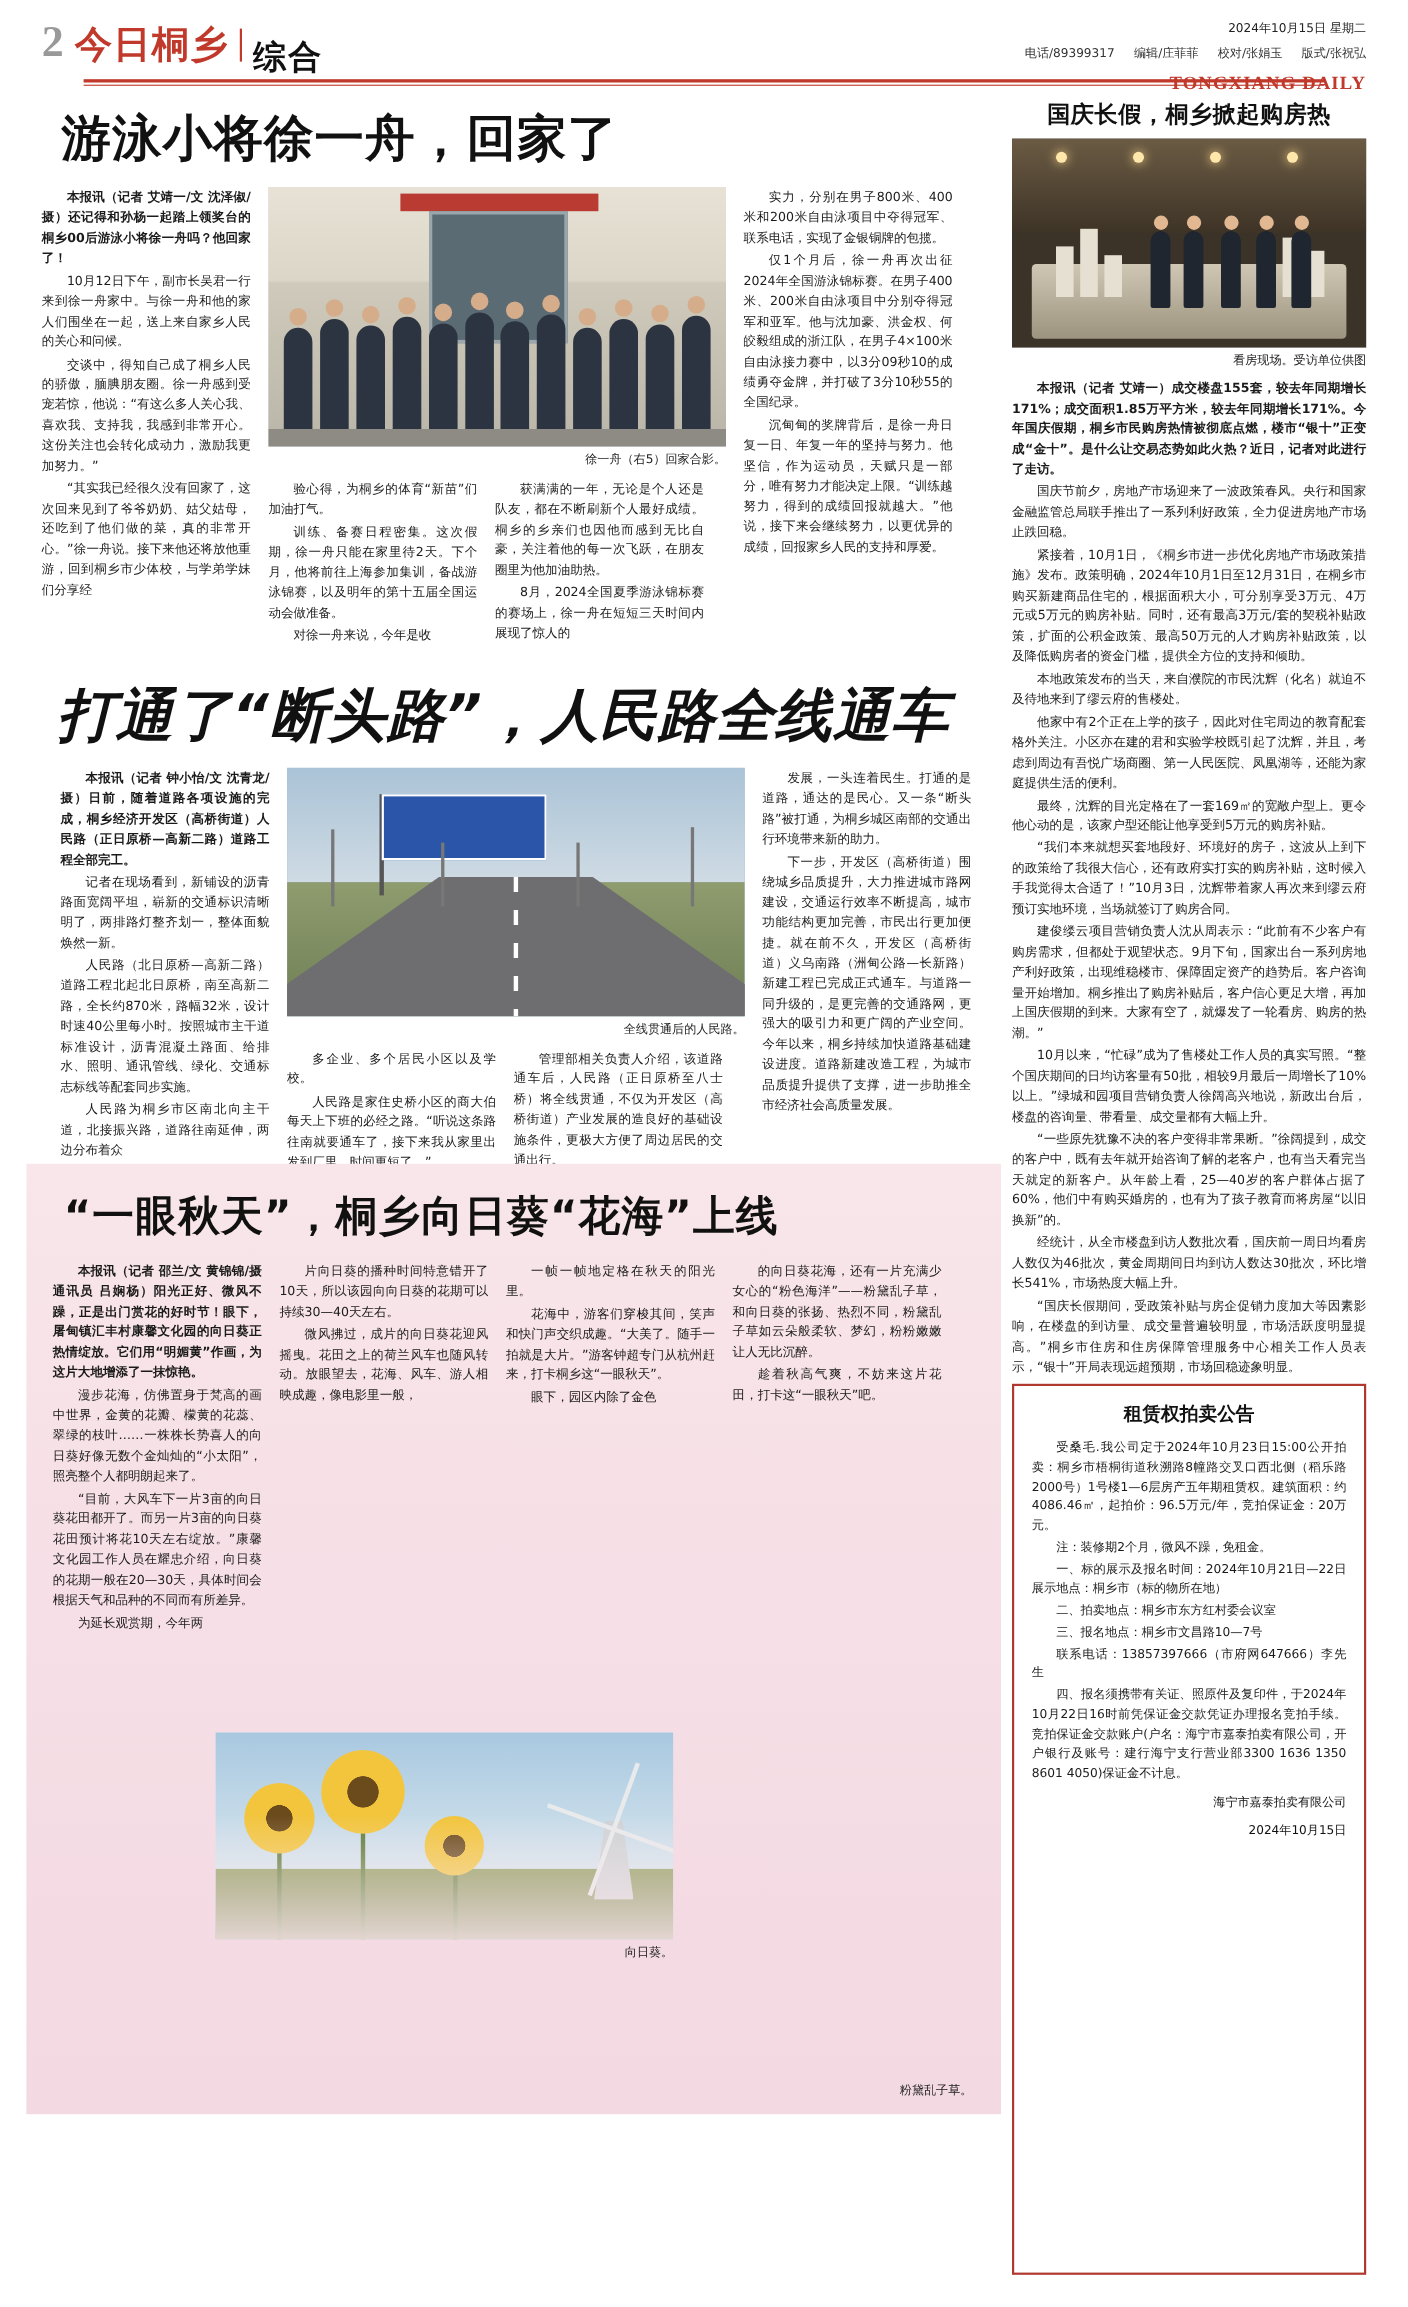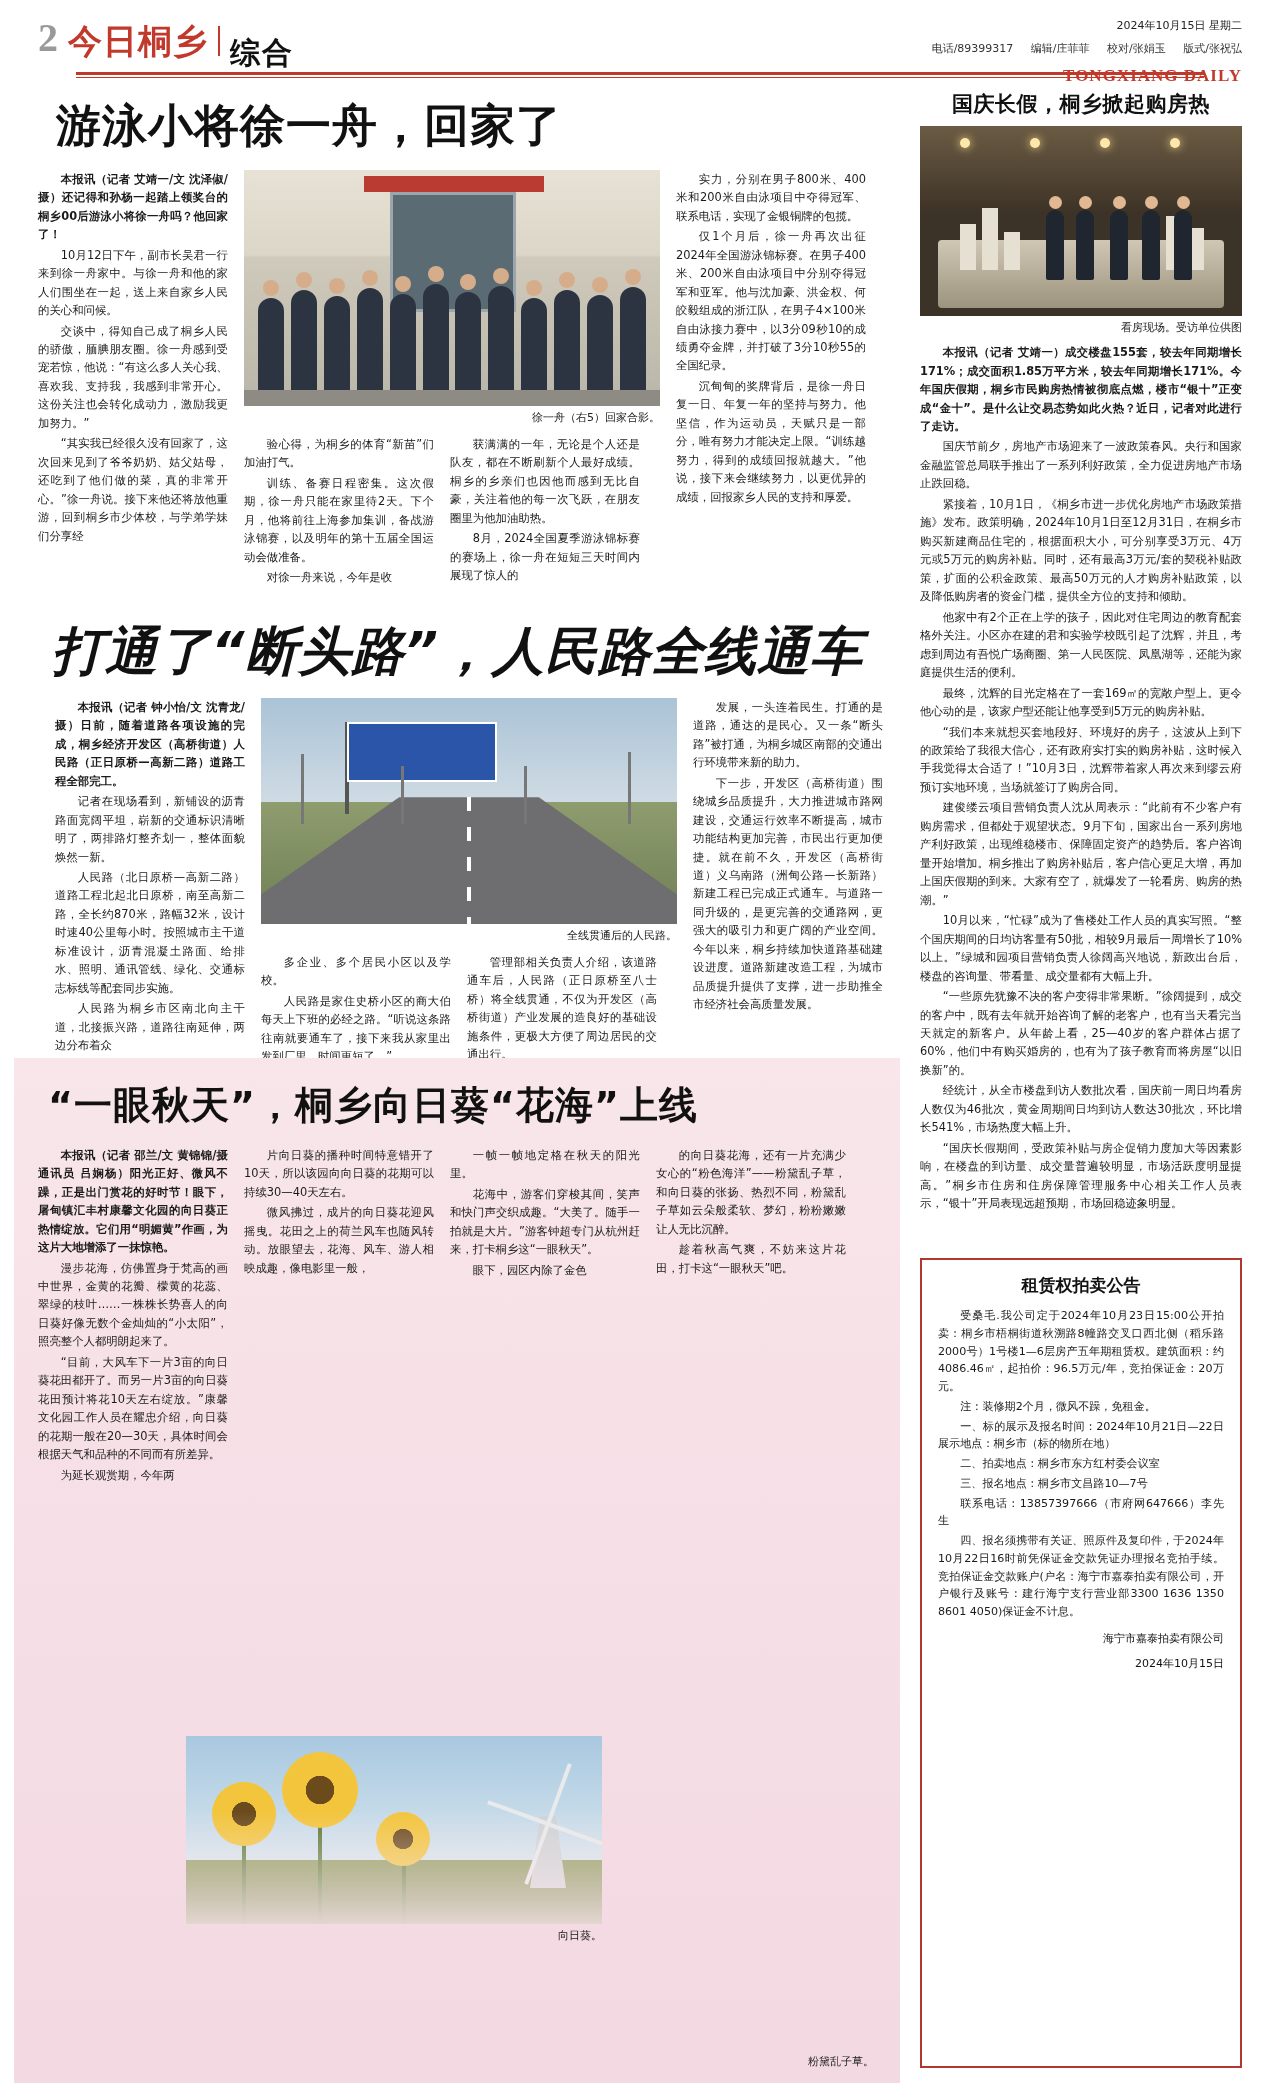--- a/index.html
+++ b/index.html
@@ -68,21 +68,21 @@
   #art3 .ctext { font-size:11.4px; }
 
   
   #art2 { position:absolute; left:38px; top:622px; width:862px; }
   #art2 .headline { font-size:52px; margin:0 0 16px 14px;font-style:italic; }
   #art2 .cols { display:flex; gap:16px;justify-content:center; }
   #art2 .c { width:190px; }
 
   
   #art4 {
-    position:absolute; left:14px; top:1058px; width:886px; height:1025px;
+    position:absolute; left:24px; top:1058px; width:886px; height:864px;
     background:linear-gradient(180deg,#f8e6ea 0%, #f6dfe6 45%, #f3d9e2 100%);
     padding:22px 24px 0 24px;
   }
   #art4 .headline { font-size:38px; margin:4px 0 18px 10px; }
   #art4 .cols { display:flex; gap:16px; }
   #art4 .c { width:190px; }
 
   
   #adbox {
     position:absolute; left:920px; top:1258px; width:322px; height:810px;
@@ -287,20 +287,21 @@
       <div class="fig" style="left:156px"></div>
       <div class="fig" style="left:190px"></div>
       <div class="fig" style="left:222px"></div>
       <div class="fig" style="left:254px"></div>
     </div>
     <div class="caption">看房现场。受访单位供图</div>
     <div class="ctext" style="margin-top:8px">
       <p class="lead">本报讯（记者 艾靖一）成交楼盘155套，较去年同期增长171%；成交面积1.85万平方米，较去年同期增长171%。今年国庆假期，桐乡市民购房热情被彻底点燃，楼市“银十”正变成“金十”。是什么让交易态势如此火热？近日，记者对此进行了走访。</p>
       <p>国庆节前夕，房地产市场迎来了一波政策春风。央行和国家金融监管总局联手推出了一系列利好政策，全力促进房地产市场止跌回稳。</p>
       <p>紧接着，10月1日，《桐乡市进一步优化房地产市场政策措施》发布。政策明确，2024年10月1日至12月31日，在桐乡市购买新建商品住宅的，根据面积大小，可分别享受3万元、4万元或5万元的购房补贴。同时，还有最高3万元/套的契税补贴政策，扩面的公积金政策、最高50万元的人才购房补贴政策，以及降低购房者的资金门槛，提供全方位的支持和倾助。</p>
+      <p>本地政策发布的当天，来自濮院的市民沈辉（化名）就迫不及待地来到了缪云府的售楼处。</p>
       <p>他家中有2个正在上学的孩子，因此对住宅周边的教育配套格外关注。小区亦在建的君和实验学校既引起了沈辉，并且，考虑到周边有吾悦广场商圈、第一人民医院、凤凰湖等，还能为家庭提供生活的便利。</p>
       <p>最终，沈辉的目光定格在了一套169㎡的宽敞户型上。更令他心动的是，该家户型还能让他享受到5万元的购房补贴。</p>
       <p>“我们本来就想买套地段好、环境好的房子，这波从上到下的政策给了我很大信心，还有政府实打实的购房补贴，这时候入手我觉得太合适了！”10月3日，沈辉带着家人再次来到缪云府预订实地环境，当场就签订了购房合同。</p>
       <p>建俊缕云项目营销负责人沈从周表示：“此前有不少客户有购房需求，但都处于观望状态。9月下旬，国家出台一系列房地产利好政策，出现维稳楼市、保障固定资产的趋势后。客户咨询量开始增加。桐乡推出了购房补贴后，客户信心更足大增，再加上国庆假期的到来。大家有空了，就爆发了一轮看房、购房的热潮。”</p>
       <p>10月以来，“忙碌”成为了售楼处工作人员的真实写照。“整个国庆期间的日均访客量有50批，相较9月最后一周增长了10%以上。”绿城和园项目营销负责人徐阔高兴地说，新政出台后，楼盘的咨询量、带看量、成交量都有大幅上升。</p>
       <p>“一些原先犹豫不决的客户变得非常果断。”徐阔提到，成交的客户中，既有去年就开始咨询了解的老客户，也有当天看完当天就定的新客户。从年龄上看，25—40岁的客户群体占据了60%，他们中有购买婚房的，也有为了孩子教育而将房屋“以旧换新”的。</p>
       <p>经统计，从全市楼盘到访人数批次看，国庆前一周日均看房人数仅为46批次，黄金周期间日均到访人数达30批次，环比增长541%，市场热度大幅上升。</p>
       <p>“国庆长假期间，受政策补贴与房企促销力度加大等因素影响，在楼盘的到访量、成交量普遍较明显，市场活跃度明显提高。”桐乡市住房和住房保障管理服务中心相关工作人员表示，“银十”开局表现远超预期，市场回稳迹象明显。</p>
     </div>
   </div>

